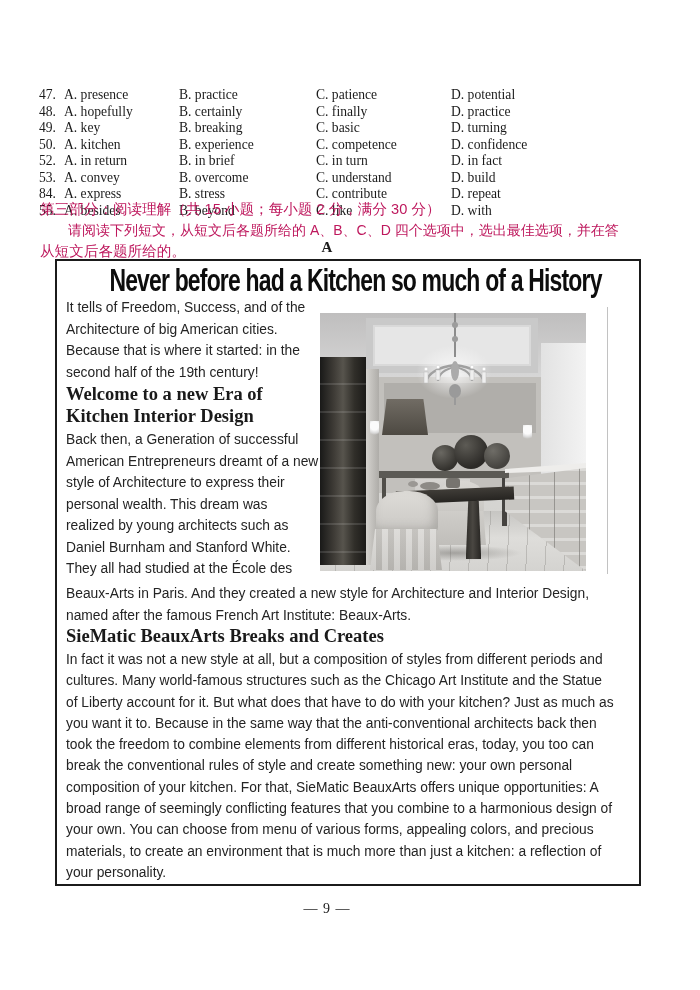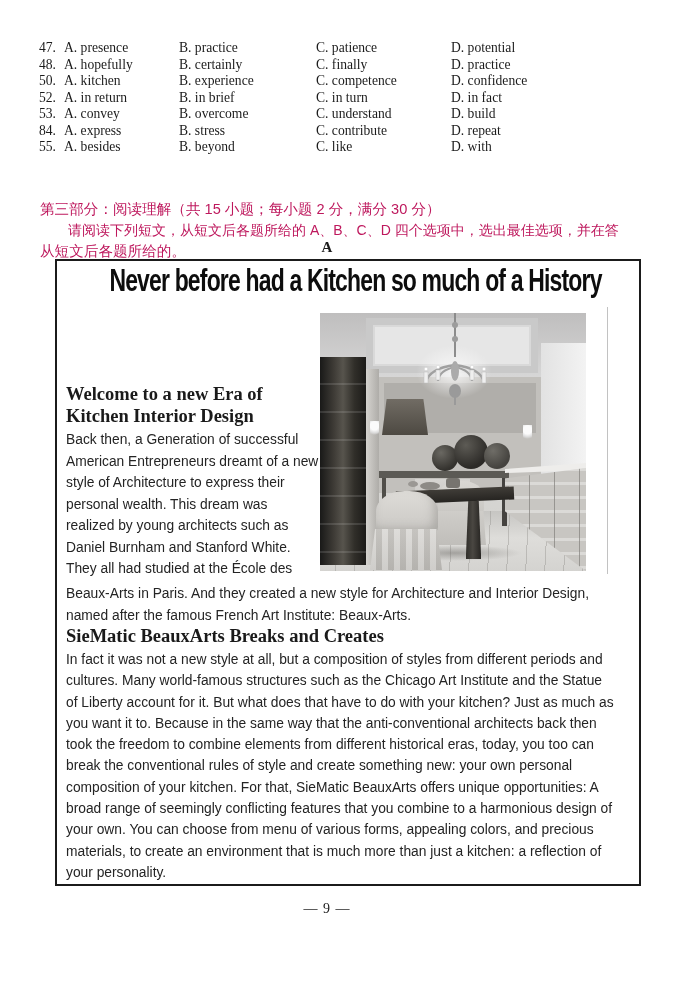--- a/index.html
+++ b/index.html
@@ -3,21 +3,21 @@
 <meta charset="utf-8">
 <style>
   html,body{margin:0;padding:0;background:#ffffff;}
   .page{position:relative;width:700px;height:990px;background:#ffffff;overflow:hidden;
         color:#1b1b1b;font-family:"Liberation Serif","DejaVu Serif",serif;}
   .pre{white-space:pre;}
 
   
   .options{position:absolute;left:39px;top:40px;font-size:13.6px;}
   .opt-row{height:16.55px;line-height:16.55px;white-space:nowrap;}
-  .opt-row span{display:inline-block;vertical-align:top;}
+  .opt-row span{display:inline-block;vertical-align:top;margin-top:47px;}
   .c-num{width:25px;}
   .c-a{width:115px;}
   .c-b{width:137px;}
   .c-c{width:135px;}
   .c-d{width:150px;}
 
   
   .cjk{font-family:"Liberation Sans","DejaVu Sans",sans-serif;font-weight:normal;color:#be185d;margin-top:12px;}
   .part3{position:absolute;left:40px;top:188px;font-size:14.6px;line-height:18px;}
   .instr1{position:absolute;left:68px;top:209px;font-size:14px;line-height:18px;}
@@ -122,36 +122,41 @@
           font-size:14px;letter-spacing:1px;}
 </style>
 </head>
 <body>
 
 <div class="page">
 
   <div class="options">
     <div class="opt-row"><span class="c-num">47.</span><span class="c-a">A. presence</span><span class="c-b">B. practice</span><span class="c-c">C. patience</span><span class="c-d">D. potential</span></div>
     <div class="opt-row"><span class="c-num">48.</span><span class="c-a">A. hopefully</span><span class="c-b">B. certainly</span><span class="c-c">C. finally</span><span class="c-d">D. practice</span></div>
+    <div class="opt-row"><span class="c-num">49.</span><span class="c-a">A. key</span><span class="c-b">B. breaking</span><span class="c-c">C. basic</span><span class="c-d">D. turning</span></div>
     <div class="opt-row"><span class="c-num">50.</span><span class="c-a">A. kitchen</span><span class="c-b">B. experience</span><span class="c-c">C. competence</span><span class="c-d">D. confidence</span></div>
     <div class="opt-row"><span class="c-num">52.</span><span class="c-a">A. in return</span><span class="c-b">B. in brief</span><span class="c-c">C. in turn</span><span class="c-d">D. in fact</span></div>
     <div class="opt-row"><span class="c-num">53.</span><span class="c-a">A. convey</span><span class="c-b">B. overcome</span><span class="c-c">C. understand</span><span class="c-d">D. build</span></div>
     <div class="opt-row"><span class="c-num">84.</span><span class="c-a">A. express</span><span class="c-b">B. stress</span><span class="c-c">C. contribute</span><span class="c-d">D. repeat</span></div>
     <div class="opt-row"><span class="c-num">55.</span><span class="c-a">A. besides</span><span class="c-b">B. beyond</span><span class="c-c">C. like</span><span class="c-d">D. with</span></div>
   </div>
 
   <div class="part3 cjk">第三部分：阅读理解（共 15 小题；每小题 2 分，满分 30 分）</div>
   <div class="instr1 cjk">请阅读下列短文，从短文后各题所给的 A、B、C、D 四个选项中，选出最佳选项，并在答</div>
   <div class="instr2 cjk">从短文后各题所给的。</div>
 
   <div class="alabel">A</div>
 
   <div class="artbox">
     <div class="art-title">Never before had a Kitchen so much of a History</div>
 
+    <div class="blk intro body-txt pre">It tells of Freedom, Success, and of the
+Architecture of big American cities.
+Because that is where it started: in the
+second half of the 19th century!</div>
     <div class="blk h1 pre">Welcome to a new Era of
 Kitchen Interior Design</div>
     <div class="blk para1 body-txt pre">Back then, a Generation of successful
 American Entrepreneurs dreamt of a new
 style of Architecture to express their
 personal wealth. This dream was
 realized by young architects such as
 Daniel Burnham and Stanford White.
 They all had studied at the École des</div>
     <div class="blk cont1 body-txt pre">Beaux-Arts in Paris. And they created a new style for Architecture and Interior Design,

